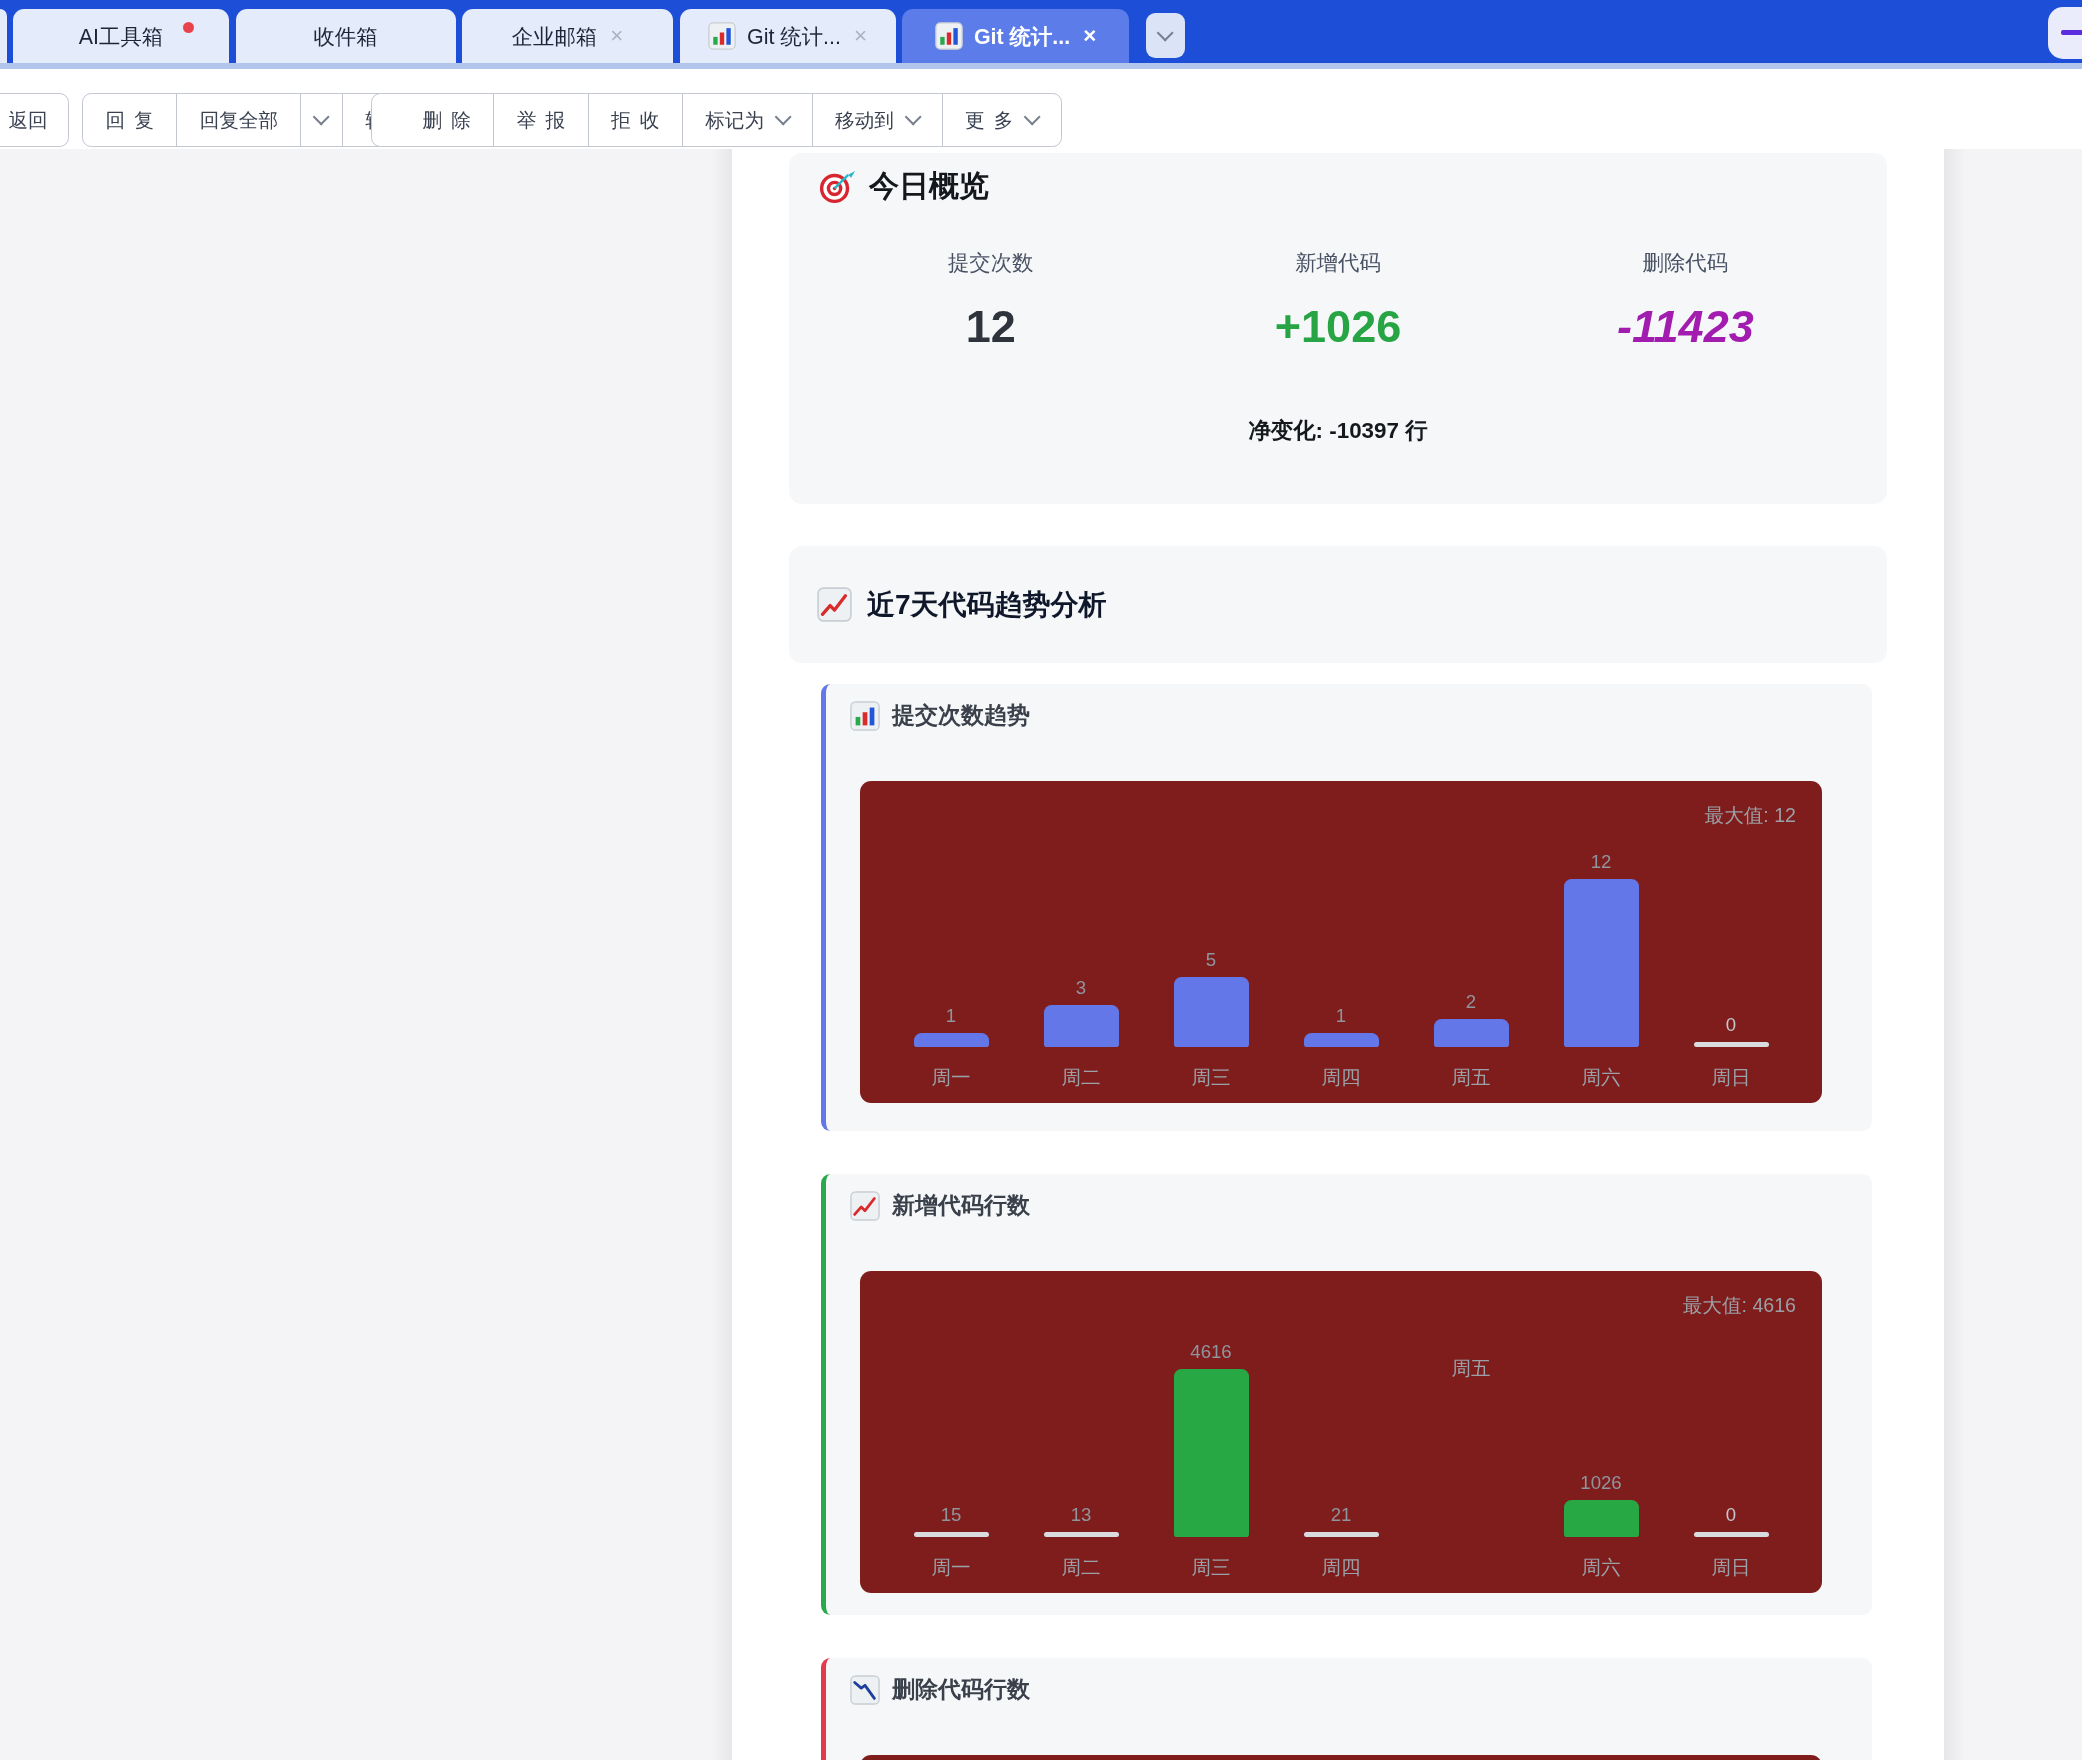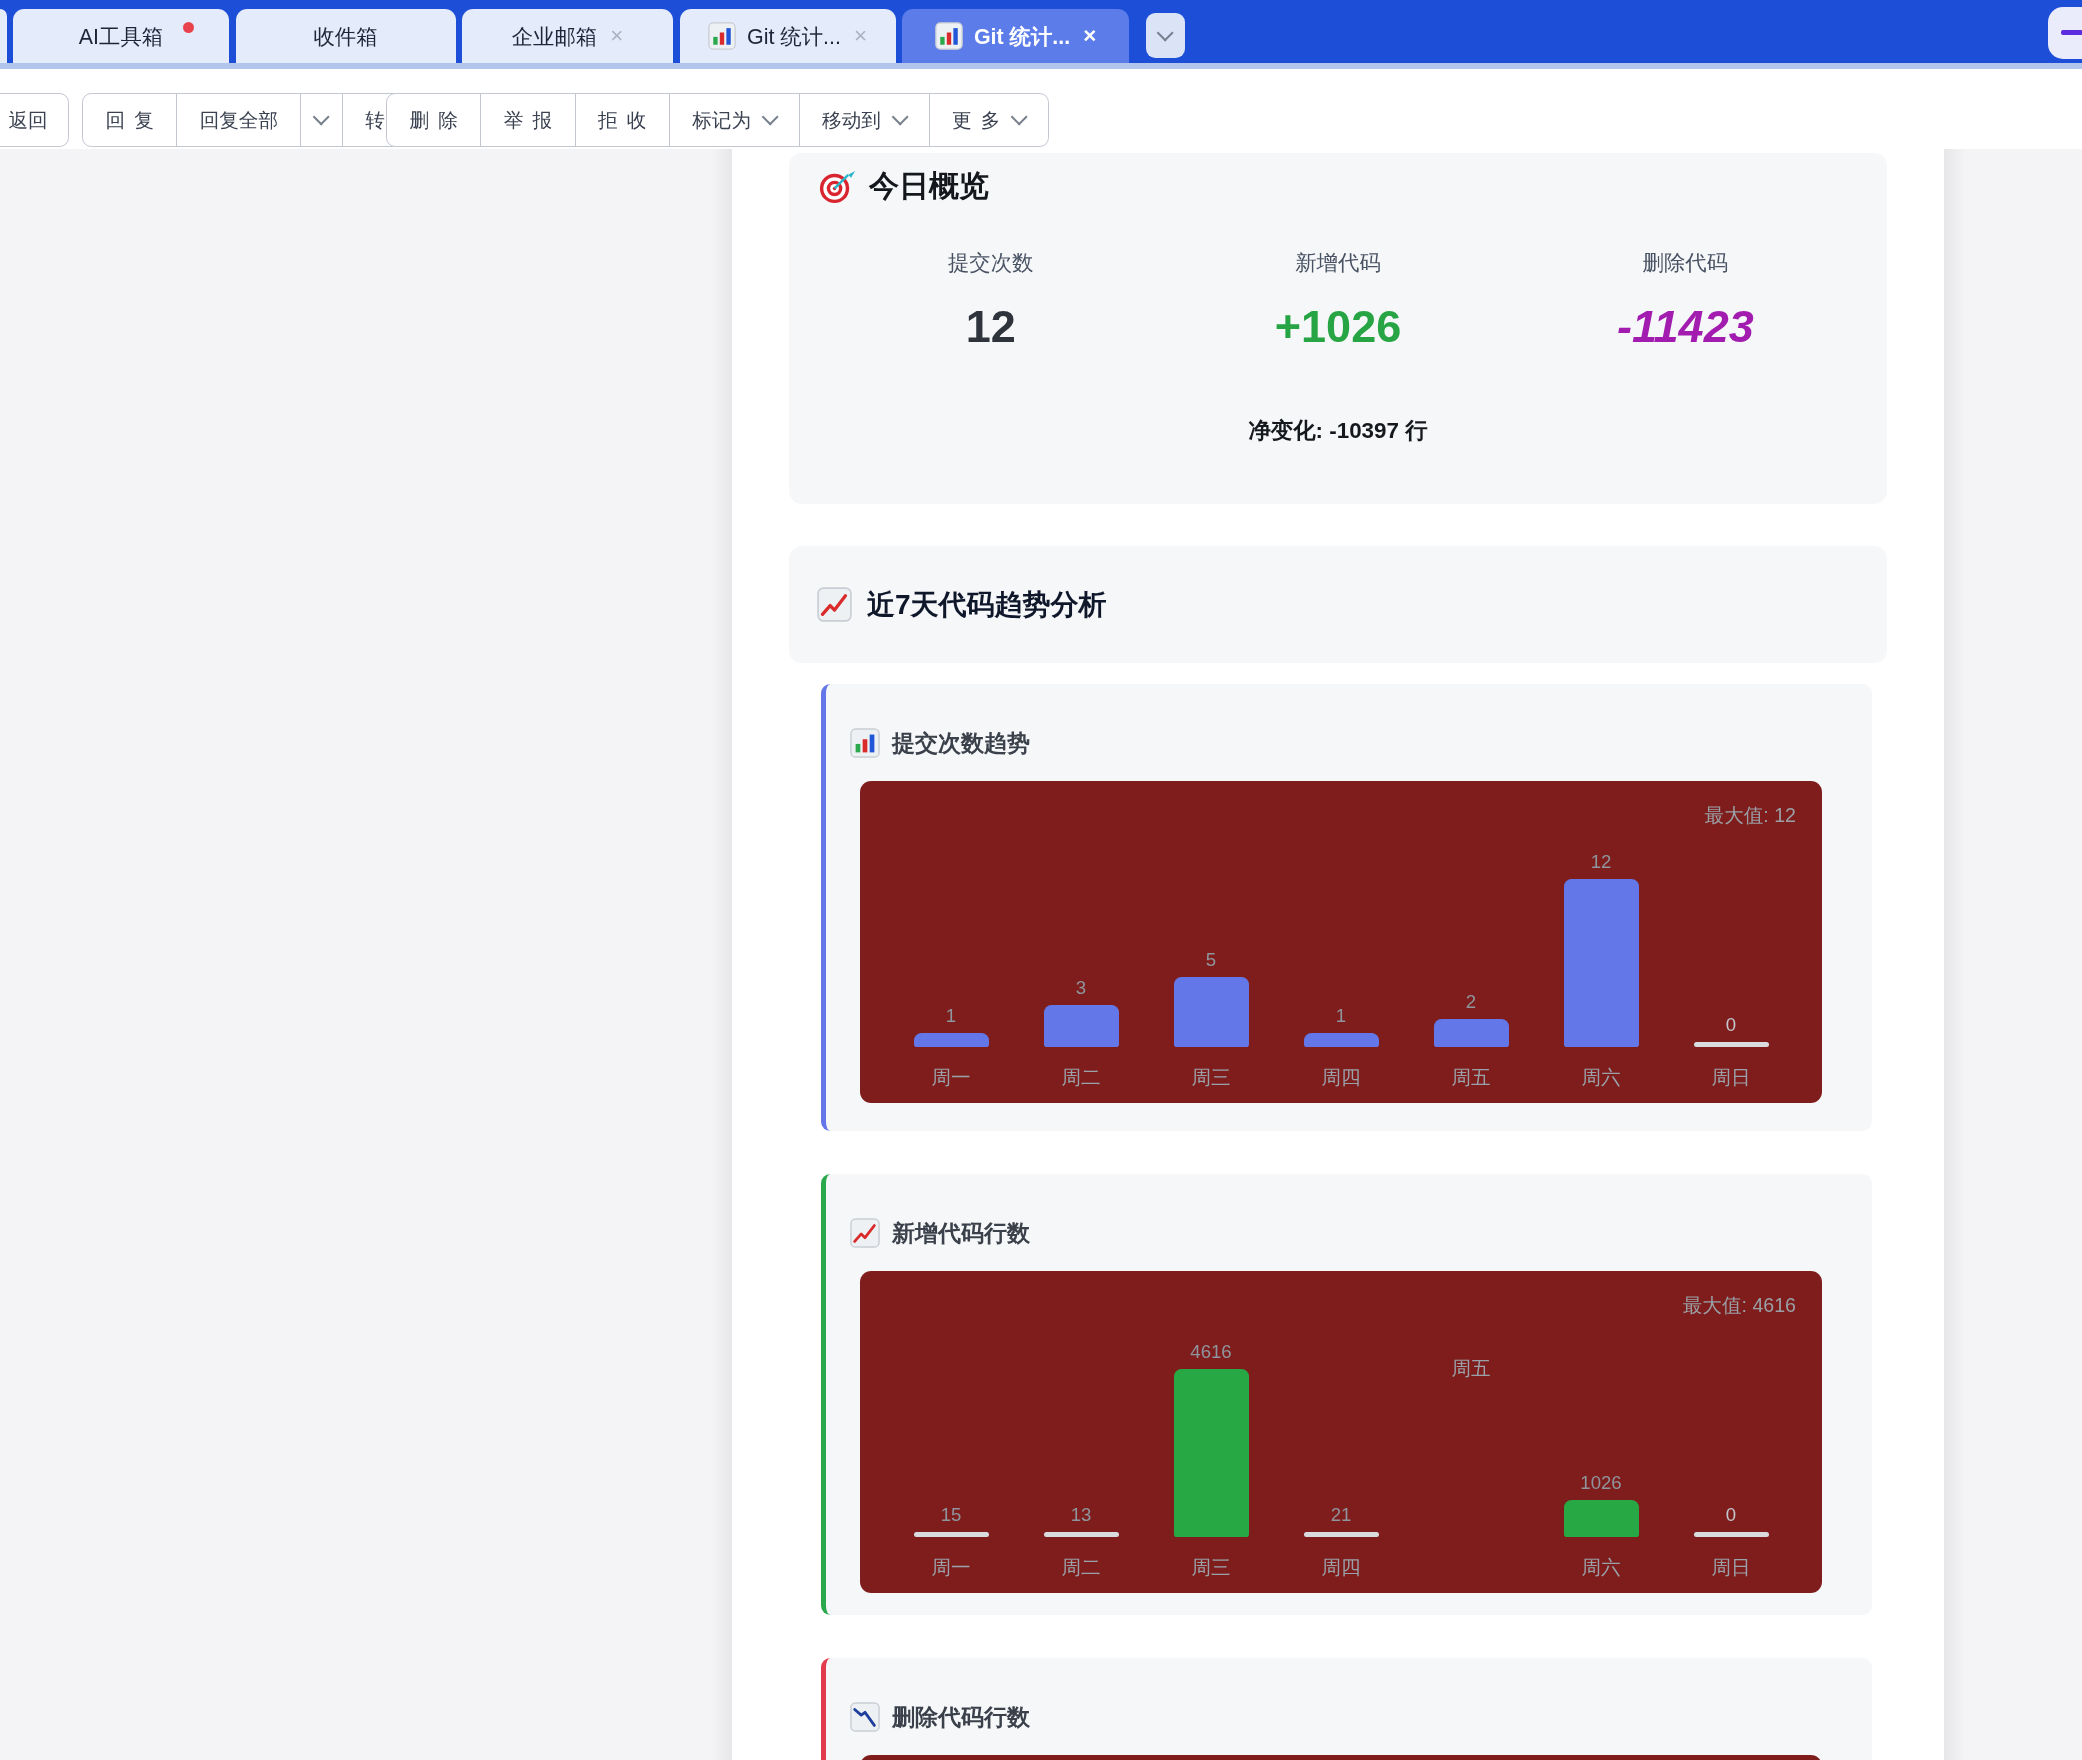--- a/index.html
+++ b/index.html
@@ -70,22 +70,22 @@
   .net-change{text-align:center;font-size:22.4px;font-weight:bold;color:#15181d;margin-top:62px;}
   
   #trend-card{left:789px;top:546px;width:1098px;height:117px;display:flex;align-items:center;padding:0 28px;}
   .trend-title{display:flex;align-items:center;gap:15px;font-size:28px;font-weight:bold;color:#0f172a;}
   .trend-title .ticon{width:35px;height:35px;display:inline-flex;flex:none;}
   
   .section{
     position:absolute;left:821px;width:1051px;background:#f6f7f9;border-radius:9.3px;
     border-left:5.6px solid #888;box-sizing:border-box;
   }
-  .sec-header{display:flex;align-items:flex-start;gap:12px;font-size:23px;font-weight:bold;
-    color:#3a414b;position:absolute;left:24px;top:44px;}
+  .sec-header{display:flex;align-items:flex-end;gap:12px;font-size:23px;font-weight:bold;
+    color:#3a414b;position:absolute;left:24px;top:16px;}
   .sec-header .ticon{width:30px;height:30px;display:inline-flex;flex:none;}
   .panel{position:absolute;left:34px;top:97px;width:962px;height:322px;background:#7f1d1d;border-radius:11.2px;}
   .maxline{position:absolute;right:26px;top:20.5px;font-size:19.6px;color:#9aa0a6;}
   .cols{position:absolute;left:26px;right:26px;bottom:15px;display:flex;}
   .colwrap{flex:1;display:flex;flex-direction:column;align-items:center;}
   .stack{display:flex;flex-direction:column;justify-content:flex-end;align-items:center;height:199px;}
   .val{font-size:18.6px;color:#8f959c;margin-bottom:6.5px;}
   .val.zero{color:#c3c7cc;}
   .bar{width:75px;border-radius:7.5px 7.5px 2.8px 2.8px;}
   .bar.flat{height:4.7px;background:#d9dbde;border-radius:2.8px;}
@@ -156,21 +156,21 @@
       <div class="tseg chev-only">
         <span class="chev"></span>
       </div>
       <div class="tseg">
         <span class="spaced">转发</span>
       </div>
       <div class="tseg chev-only">
         <span class="chev"></span>
       </div>
     </div>
-  <div class="tgroup" style="left:386px;" id="actions-group">
+  <div class="tgroup" style="left:371px;padding-left:28px;" id="actions-group">
       <div class="tseg">
         <span class="spaced">删除</span>
       </div>
       <div class="tseg">
         <span class="spaced">举报</span>
       </div>
       <div class="tseg">
         <span class="spaced">拒收</span>
       </div>
       <div class="tseg">

